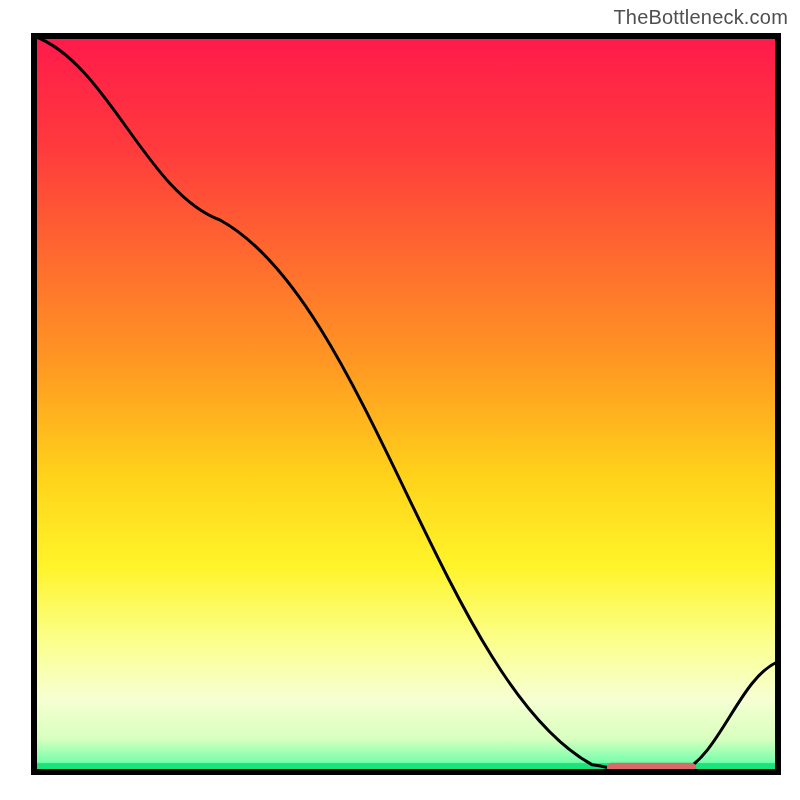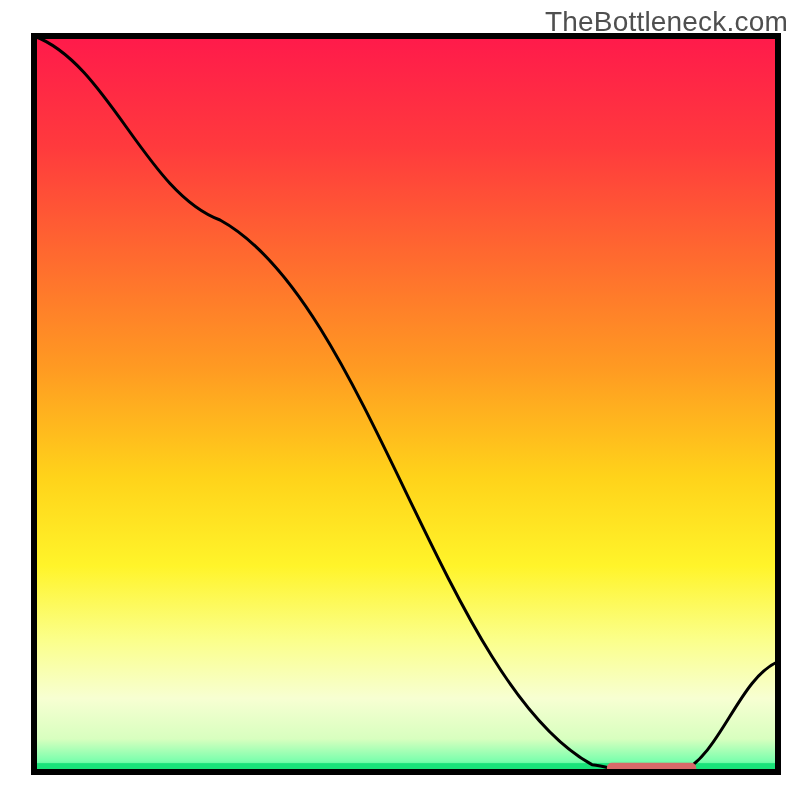--- a/index.html
+++ b/index.html
@@ -13,21 +13,21 @@
   }
   .wrapper {
     position: relative;
     width: 800px;
     height: 800px;
   }
   .watermark {
     position: absolute;
     top: 6px;
     right: 12px;
-    font-size: 28px;
+    font-size: 20px;
     font-weight: 500;
     color: #4f4f4f;
     letter-spacing: 0.2px;
     user-select: none;
   }
   svg.chart {
     position: absolute;
     left: 0;
     top: 0;
   }

